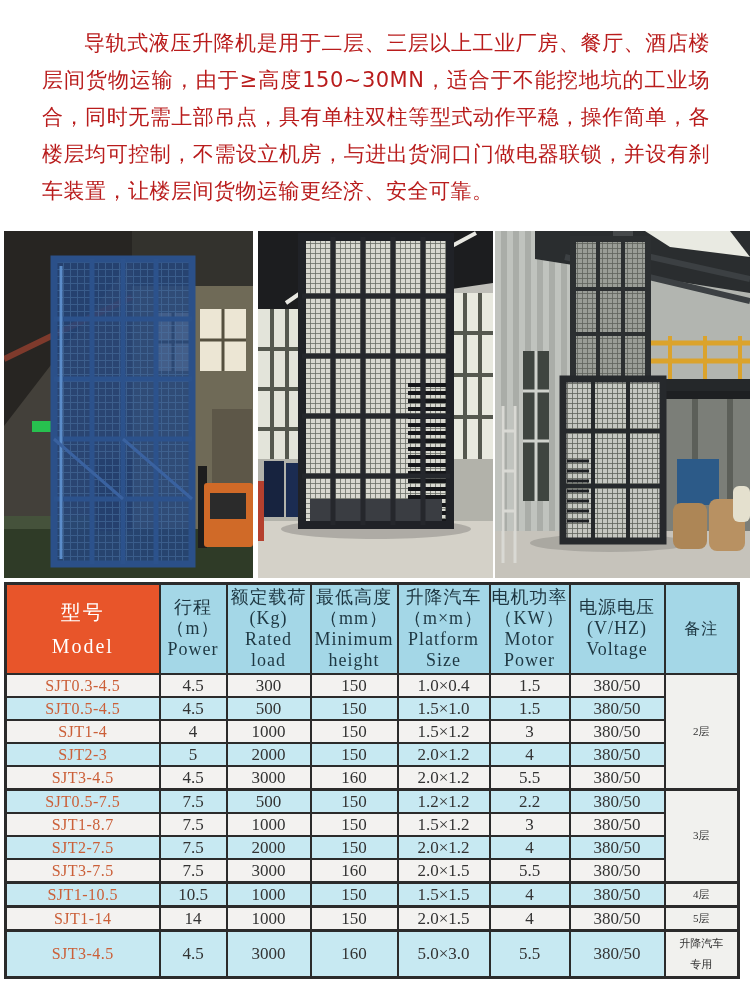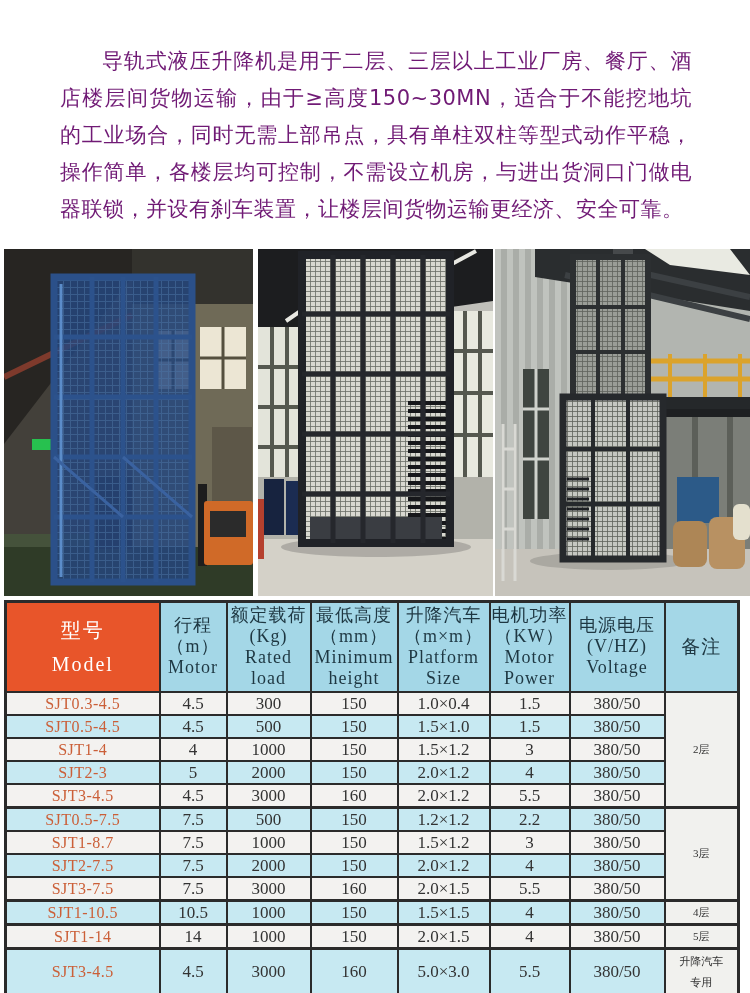--- a/index.html
+++ b/index.html
@@ -1,22 +1,22 @@
 <!DOCTYPE html>
 <html style="--header-orange: #e8552a; --header-blue: #a4d7e7; --row-blue: #c7e9f2; --row-white: #f3f2f0; --model-text: #cb5f38; --border: #2b2b2b;"><head>
 <meta charset="utf-8">
 <style>
   html,body{margin:0;padding:0;background:#ffffff;}
   body{width:750px;height:993px;overflow:hidden;position:relative;
        font-family:"DejaVu Sans","Liberation Sans",sans-serif;}
 
   
   .intro{
-    margin:18px;padding:25px 40px 0 42px;
-    font-size:21px;line-height:37px;color:#701a75;
+    margin:0;padding:25px 40px 0 42px;
+    font-size:21px;line-height:37px;color:#b91c1c;
     text-indent:2em;text-align:justify;letter-spacing:.5px;
   }
 
   
   .photos{margin-top:21px;margin-left:4px;display:flex;}
   .photo{display:block;flex:0 0 auto;}
   .photo1{width:249px;height:347px;margin-right:5px;}
   .photo2{width:235px;height:347px;margin-right:2px;}
   .photo3{width:255px;height:347px;}
 
@@ -32,21 +32,21 @@
     text-align:center;vertical-align:middle;
     white-space:pre-line;padding:0;overflow:hidden;
   }
   thead tr{height:90px;}
   tbody tr{height:23px;}
   tbody tr.tall{height:47px;}
   th{background:var(--header-blue,#a4d7e7);color:#1e3742;
      font-size:18px;line-height:21px;font-weight:normal;letter-spacing:1px;}
   th.th-model{background:var(--header-orange,#e8552a);color:#ffffff;
      font-size:20px;line-height:34px;letter-spacing:2px;}
-  th.th-remark{font-size:19px;}
+  th.th-remark{font-size:16px;}
   td{font-size:17px;line-height:21px;color:#333333;}
   td.model{color:var(--model-text,#cb5f38);font-size:16px;letter-spacing:.5px;}
   tr.r-odd td{background:var(--row-white,#f3f2f0);text-align:center;}
   tr.r-even td{background:var(--row-blue,#c7e9f2);}
   td.remark{background:#f1f1ee !important;font-size:11px;}
   tr.group-start td{border-top-width:3px;}
 </style>
 </head>
 <body>
 
@@ -171,21 +171,21 @@
         <col style="width:80px">
       <col style="width:95px">
         <col style="width:74px">
     </colgroup>
     <thead>
       <tr>
         <th class="th-model">型号
 Model</th>
         <th>行程
 （m）
-Motor</th>
+Power</th>
         <th>额定载荷
 (Kg)
 Rated
 load</th>
         <th>最低高度
 （mm）
 Minimum
 height</th>
         <th>升降汽车
 （m×m）

